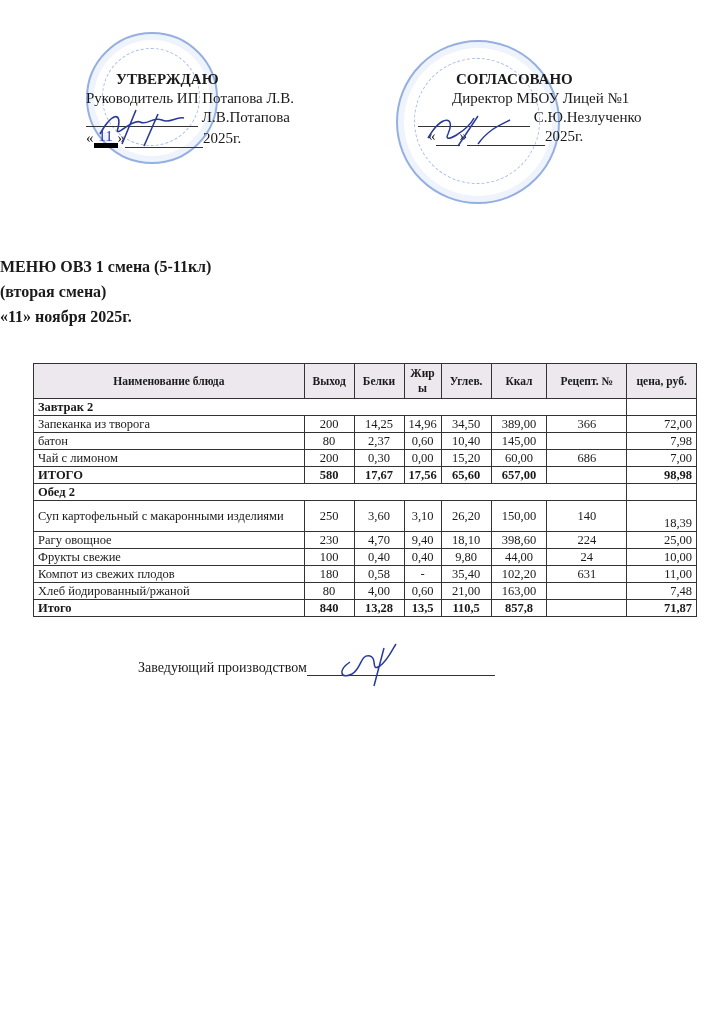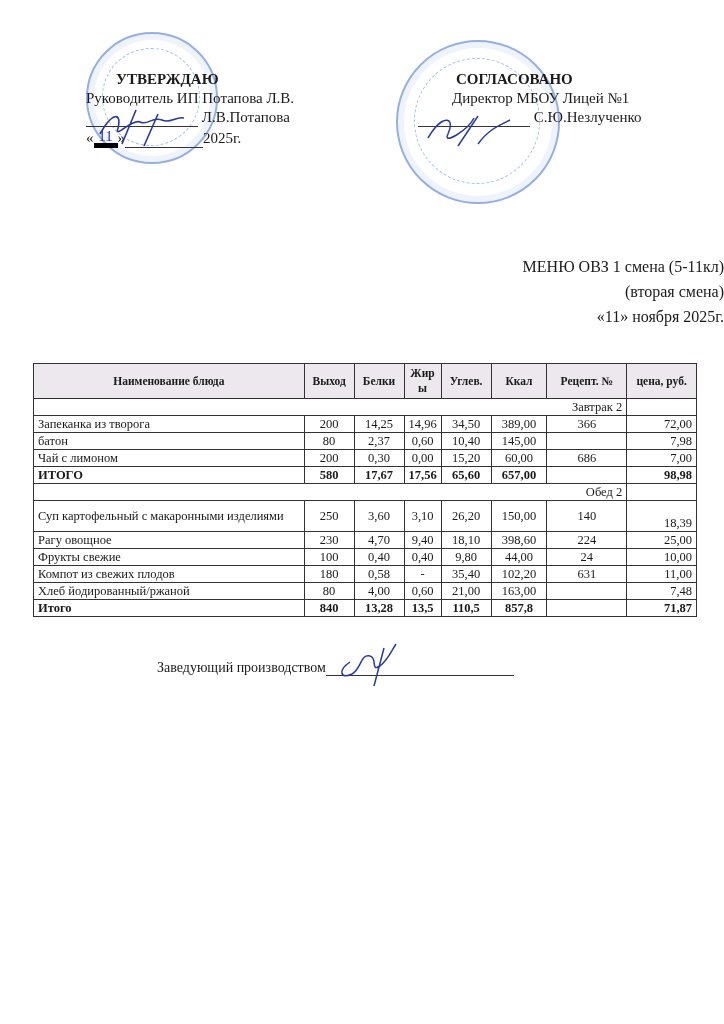--- a/index.html
+++ b/index.html
@@ -9,32 +9,32 @@
   .stamp-left { left: 86px; top: 32px; width: 128px; height: 128px; }
   .stamp-left .stamp-inner { left: 14px; top: 14px; width: 96px; height: 96px; }
   .stamp-right { left: 396px; top: 40px; width: 160px; height: 160px; }
   .stamp-right .stamp-inner { left: 16px; top: 16px; width: 124px; height: 124px; }
   .approve { position: absolute; font-size: 15px; line-height: 19px; font-family: Liberation Serif, serif; }
   .approve .ttl { font-weight: bold; }
   .approve-left { left: 86px; top: 70px; width: 280px; }
   .approve-right { left: 418px; top: 70px; width: 240px; }
   .line { display: block; }
   .sig { position: absolute; }
-  .title-block { position: absolute; left: 0; width: 724px; top: 254px; text-align: right; font-weight: normal; font-size: 16px; }
+  .title-block { position: absolute; left: 0; width: 724px; top: 254px; text-align: left; font-weight: bold; font-size: 16px; }
   .title-block div { height: 25px; line-height: 25px; }
   table.menu { position: absolute; left: 33px; top: 363px; width: 664px; border-collapse: collapse; font-size: 12.5px; }
   table.menu td, table.menu th { border: 1px solid #333; padding: 0 4px; height: 16px; line-height: 15px; }
   table.menu th { background: #ece8ee; font-weight: bold; font-size: 11.5px; height: 34px; text-align: center; }
   table.menu td.num { text-align: center; }
   table.menu td.price { text-align: right; }
-  table.menu tr.section td { font-weight: normal; text-align: right; }
+  table.menu tr.section td { font-weight: bold; text-align: left; }
   table.menu tr.total td { font-weight: bold; }
   table.menu tr.tall td { height: 30px; }
   table.menu tr.tall td.price { vertical-align: bottom; }
-  .footer { position: absolute; left: 138px; top: 660px; font-size: 14px; margin-left: 19px; }
+  .footer { position: absolute; left: 138px; top: 660px; font-size: 14px; }
   .footer .uline { display: inline-block; width: 188px; border-bottom: 1px solid #333; vertical-align: bottom; height: 14px; }
 </style>
 </head>
 <body>
 
 <div class="stamp stamp-left">
     <div class="stamp-inner"></div>
   </div>
 <div class="stamp stamp-right">
     <div class="stamp-inner"></div>
@@ -51,20 +51,23 @@
     <span>«</span><span style="display:inline-block;width:24px;border-bottom:5px solid #000000;text-align:center;height:16px;vertical-align:bottom;color:#2a3a9a">11</span><span>»</span><span style="display:inline-block;width:78px;border-bottom:1px solid #333;height:14px;vertical-align:bottom"></span><span>2025г.</span>
   </span>
 </div>
 
 <div class="approve approve-right">
   <span class="line ttl" style="padding-left:38px">СОГЛАСОВАНО</span>
   <span class="line" style="padding-left:34px">Директор МБОУ Лицей №1</span>
   <span class="line">
     <span style="display:inline-block;width:112px;border-bottom:1px solid #333;height:14px;vertical-align:bottom"></span>
     <span>С.Ю.Незлученко</span>
+  </span>
+  <span class="line">
+    <span style="display:inline-block;width:10px"></span><span>«</span><span style="display:inline-block;width:24px;border-bottom:1px solid #333;height:14px;vertical-align:bottom"></span><span>»</span><span style="display:inline-block;width:78px;border-bottom:1px solid #333;height:14px;vertical-align:bottom"></span><span>2025г.</span>
   </span>
 </div>
 
 <svg class="sig" style="left:92px;top:104px" width="100" height="44">
   <path d="M8 30 C20 8, 30 8, 26 24 C22 36, 40 14, 48 18 C56 22, 60 12, 70 16 C78 20, 84 12, 92 14 M30 40 L44 6 M52 42 L66 10" stroke="#2a3a9a" stroke-width="1.6" fill="none"></path>
 </svg>
 <svg class="sig" style="left:418px;top:110px" width="100" height="40">
   <path d="M10 28 C24 4, 38 6, 30 24 C24 36, 50 20, 56 8 M40 36 L60 6 M60 34 C70 20, 80 16, 92 10" stroke="#2a3a9a" stroke-width="1.5" fill="none"></path>
 </svg>
 

